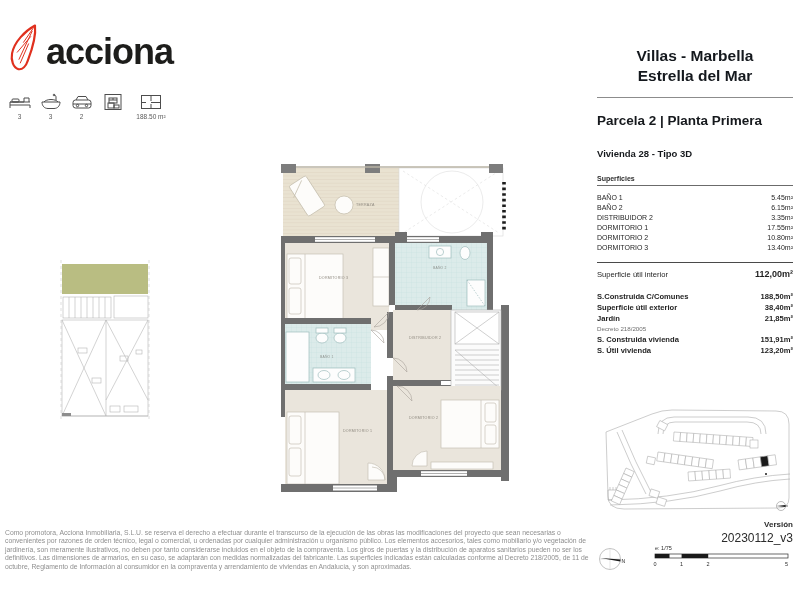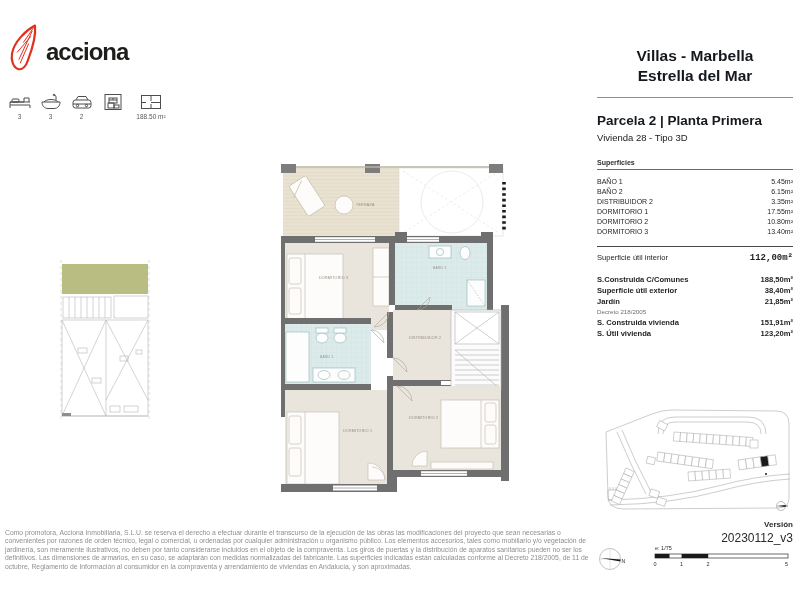--- a/index.html
+++ b/index.html
@@ -1,43 +1,43 @@
 <!DOCTYPE html>
 <html><head>
 <meta charset="utf-8">
 <style>
   * { margin:0; padding:0; box-sizing:border-box; }
   html,body { width:800px; height:600px; background:#fff; font-family:"Liberation Sans", sans-serif; }
   .page { position:relative; width:800px; height:600px; background:#ffffff; overflow:hidden; }
 
   
   .logo { position:absolute; left:8px; top:22px; display:flex; align-items:center; }
-  .logo-text { font-size:24px; font-weight:bold; letter-spacing:-1px; color:#1d1d1b; margin-left:2px; margin-top:8px; }
+  .logo-text { font-size:36px; font-weight:bold; letter-spacing:-1px; color:#1d1d1b; margin-left:2px; margin-top:8px; }
 
   
   .stats { position:absolute; left:4px; top:93px; display:flex; }
   .stat { width:31px; display:flex; flex-direction:column; align-items:center; }
   .stat.wide { width:46px; }
   .stat .val { font-size:6.5px; color:#5a5a5a; margin-top:2px; min-height:8px; }
   .stat svg { stroke:#4d4d4d; fill:none; stroke-width:1; }
 
   
   .rightcol { position:absolute; left:597px; top:46px; width:196px; color:#1b1e22; }
   .proj-title { text-align:center; font-weight:bold; font-size:15.5px; line-height:1.32; color:#14181d; }
   .title-rule { border:none; border-top:1.3px solid #8c8c8c; margin-top:10px; }
   .plot-title { margin-top:15px; font-size:13.5px; font-weight:bold; color:#16191d; }
-  .unit-subtitle { margin-top:4px; font-size:9.5px; font-weight:normal; color:#16191d; }
+  .unit-subtitle { margin-top:20px; font-size:9.5px; font-weight:bold; color:#16191d; }
 
   .surf-head { margin-top:16px; font-size:7px; font-weight:bold; color:#2e2e2e; border-bottom:1px solid #6b6b6b; padding-bottom:3px; }
   .surf-rows { margin-top:7px; }
   .srow { display:flex; justify-content:space-between; font-size:7px; line-height:10px; color:#1f1f1f; }
   .rule2 { border:none; border-top:1.2px solid #4a4a4a; margin-top:9px; }
   .srow.interior { margin-top:6px; align-items:baseline; }
   .srow.interior .lbl { font-size:7.6px; }
-  .srow.interior .val { font-size:9px; font-weight:bold;font-family:Liberation Mono, monospace; }
+  .srow.interior .val { font-size:9px; font-weight:bold; }
   .sum-rows { margin-top:11px; }
   .srow.bold { font-weight:bold; font-size:7.6px; line-height:11px; }
   .decree-note { font-size:6.2px; color:#6e6e6e; line-height:10px; }
 
   .sitemap { position:absolute; left:600px; top:402px; }
   .version { position:absolute; left:640px; top:520px; width:153px; text-align:right; color:#2b2b2b; }
   .version .vlabel { font-size:8px; font-weight:bold; }
   .version .vvalue { font-size:12px; margin-top:2px; }
   .compass { position:absolute; left:598px; top:545px; }
   .scalebar { position:absolute; left:651px; top:543px; }

